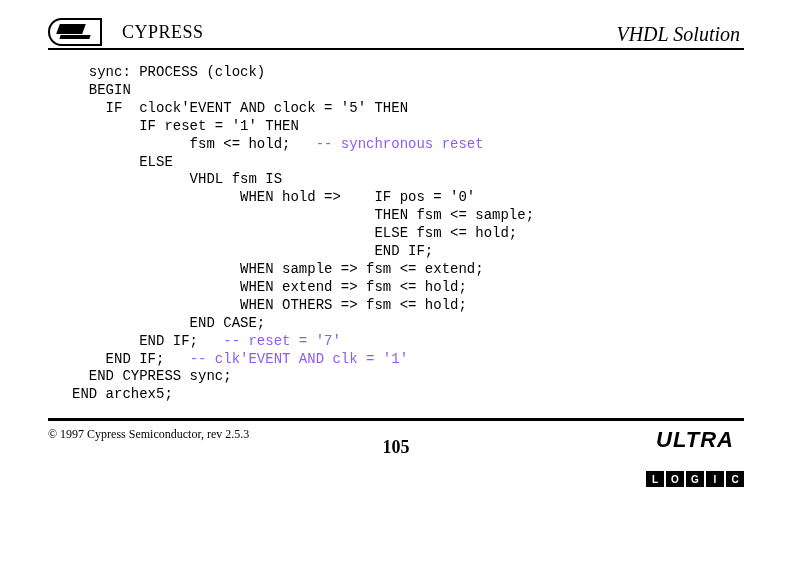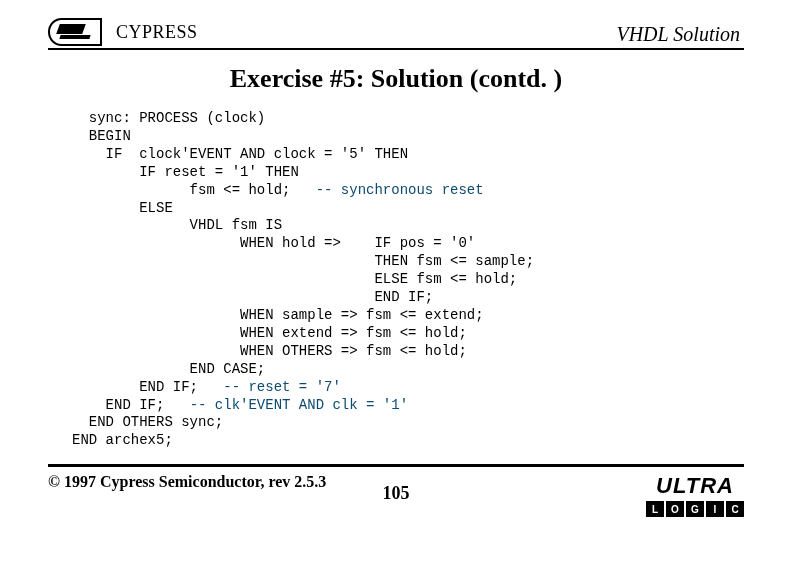--- a/index.html
+++ b/index.html
@@ -16,21 +16,21 @@
   }
   .header {
     display: flex;
     align-items: flex-end;
     justify-content: space-between;
     margin-bottom: 2px;
   }
   .logo-block {
     display: flex;
     align-items: center;
-    gap: 14px;
+    gap: 20px;
   }
   .logo-mark {
     width: 54px;
     height: 28px;
     position: relative;
     border: 2px solid #000;
     border-top-left-radius: 50% 100%;
     border-bottom-left-radius: 50% 100%;
     overflow: hidden;
     display: flex;
@@ -74,50 +74,49 @@
     font-size: 26px;
     margin-bottom: 16px;
   }
   .code {
     font-family: "Courier New", Courier, monospace;
     font-size: 14px;
     line-height: 1.28;
     white-space: pre;
     margin-left: 24px;
   }
-  .cmt { color: #0c4a6e; }
+  .cmt { color: #8b5cf6; }
   .footer-rule {
     height: 3px;
     background: #000;
     margin-top: 14px;
   }
   .footer {
     display: flex;
     align-items: flex-start;
     justify-content: space-between;
     margin-top: 6px;
     position: relative;
   }
   .footer-left {
-    font-size: 16px;
-    font-weight: bold;
+    font-size: 12px;
   }
   .footer-page {
     position: absolute;
     left: 50%;
     transform: translateX(-50%);
     font-weight: bold;
     font-size: 18px;
     top: 10px;
   }
   .footer-logo {
     display: flex;
     flex-direction: column;
     align-items: center;
-    gap: 2px;
+    gap: 18px;
   }
   .ultra {
     font-family: Arial, Helvetica, sans-serif;
     font-weight: 900;
     font-style: italic;
     font-size: 22px;
     letter-spacing: 1px;
   }
   .logic-bar {
     display: flex;
@@ -142,40 +141,39 @@
 <div class="page">
   <div class="header">
     <div class="logo-block">
       <div class="logo-mark"></div>
       <div class="logo-text">CYPRESS</div>
     </div>
     <div class="header-title">VHDL Solution</div>
   </div>
   <div class="rule"></div>
 
-  <div class="slide-title">Exercise #5: Solution (contd. )</div>
 
   <div class="code"><span>  sync: PROCESS (clock)</span>
 <span>  BEGIN</span>
 <span>    IF  clock'EVENT AND clock = '5' THEN</span>
 <span>        IF reset = '1' THEN</span>
 <span>              fsm &lt;= hold;   </span><span class="cmt">-- synchronous reset</span>
 <span>        ELSE</span>
 <span>              VHDL fsm IS</span>
 <span>                    WHEN hold =&gt;    IF pos = '0'</span>
 <span>                                    THEN fsm &lt;= sample;</span>
 <span>                                    ELSE fsm &lt;= hold;</span>
 <span>                                    END IF;</span>
 <span>                    WHEN sample =&gt; fsm &lt;= extend;</span>
 <span>                    WHEN extend =&gt; fsm &lt;= hold;</span>
 <span>                    WHEN OTHERS =&gt; fsm &lt;= hold;</span>
 <span>              END CASE;</span>
 <span>        END IF;   </span><span class="cmt">-- reset = '7'</span>
 <span>    END IF;   </span><span class="cmt">-- clk'EVENT AND clk = '1'</span>
-<span>  END OTHERS sync;</span>
+<span>  END CYPRESS sync;</span>
 <span>END archex5;</span></div>
 
   <div class="footer-rule"></div>
   <div class="footer">
     <div class="footer-left">© 1997 Cypress Semiconductor, rev 2.5.3</div>
     <div class="footer-page">105</div>
     <div class="footer-logo">
       <div class="ultra">ULTRA</div>
       <div class="logic-bar">
         <div class="logic-cell">L</div>

